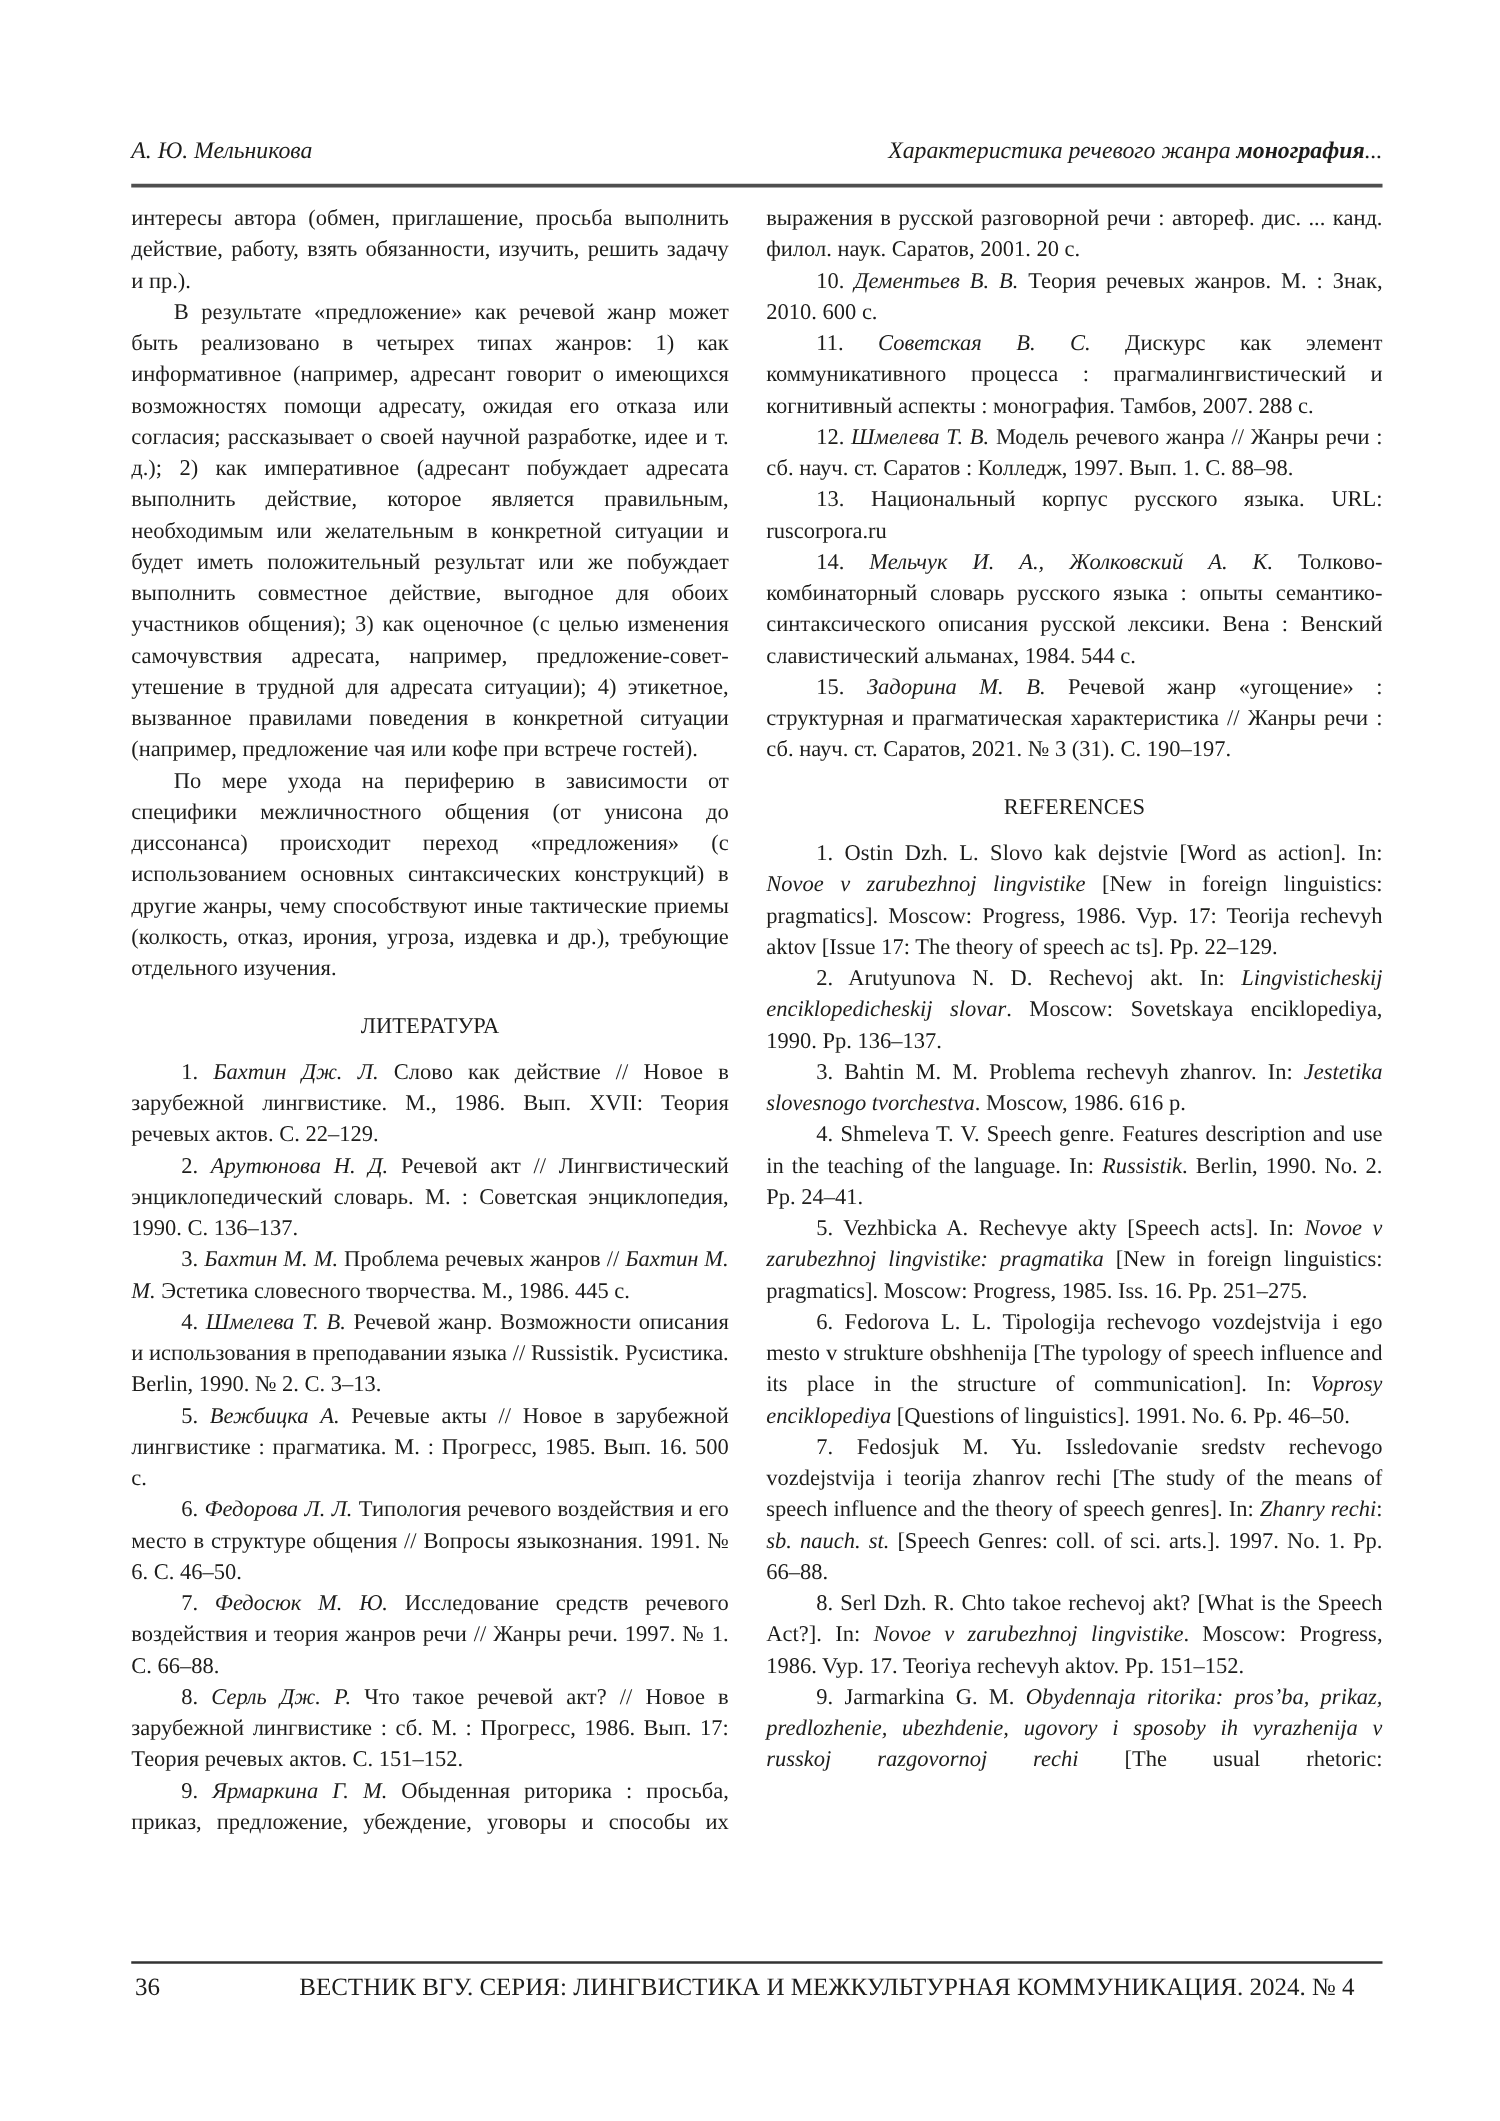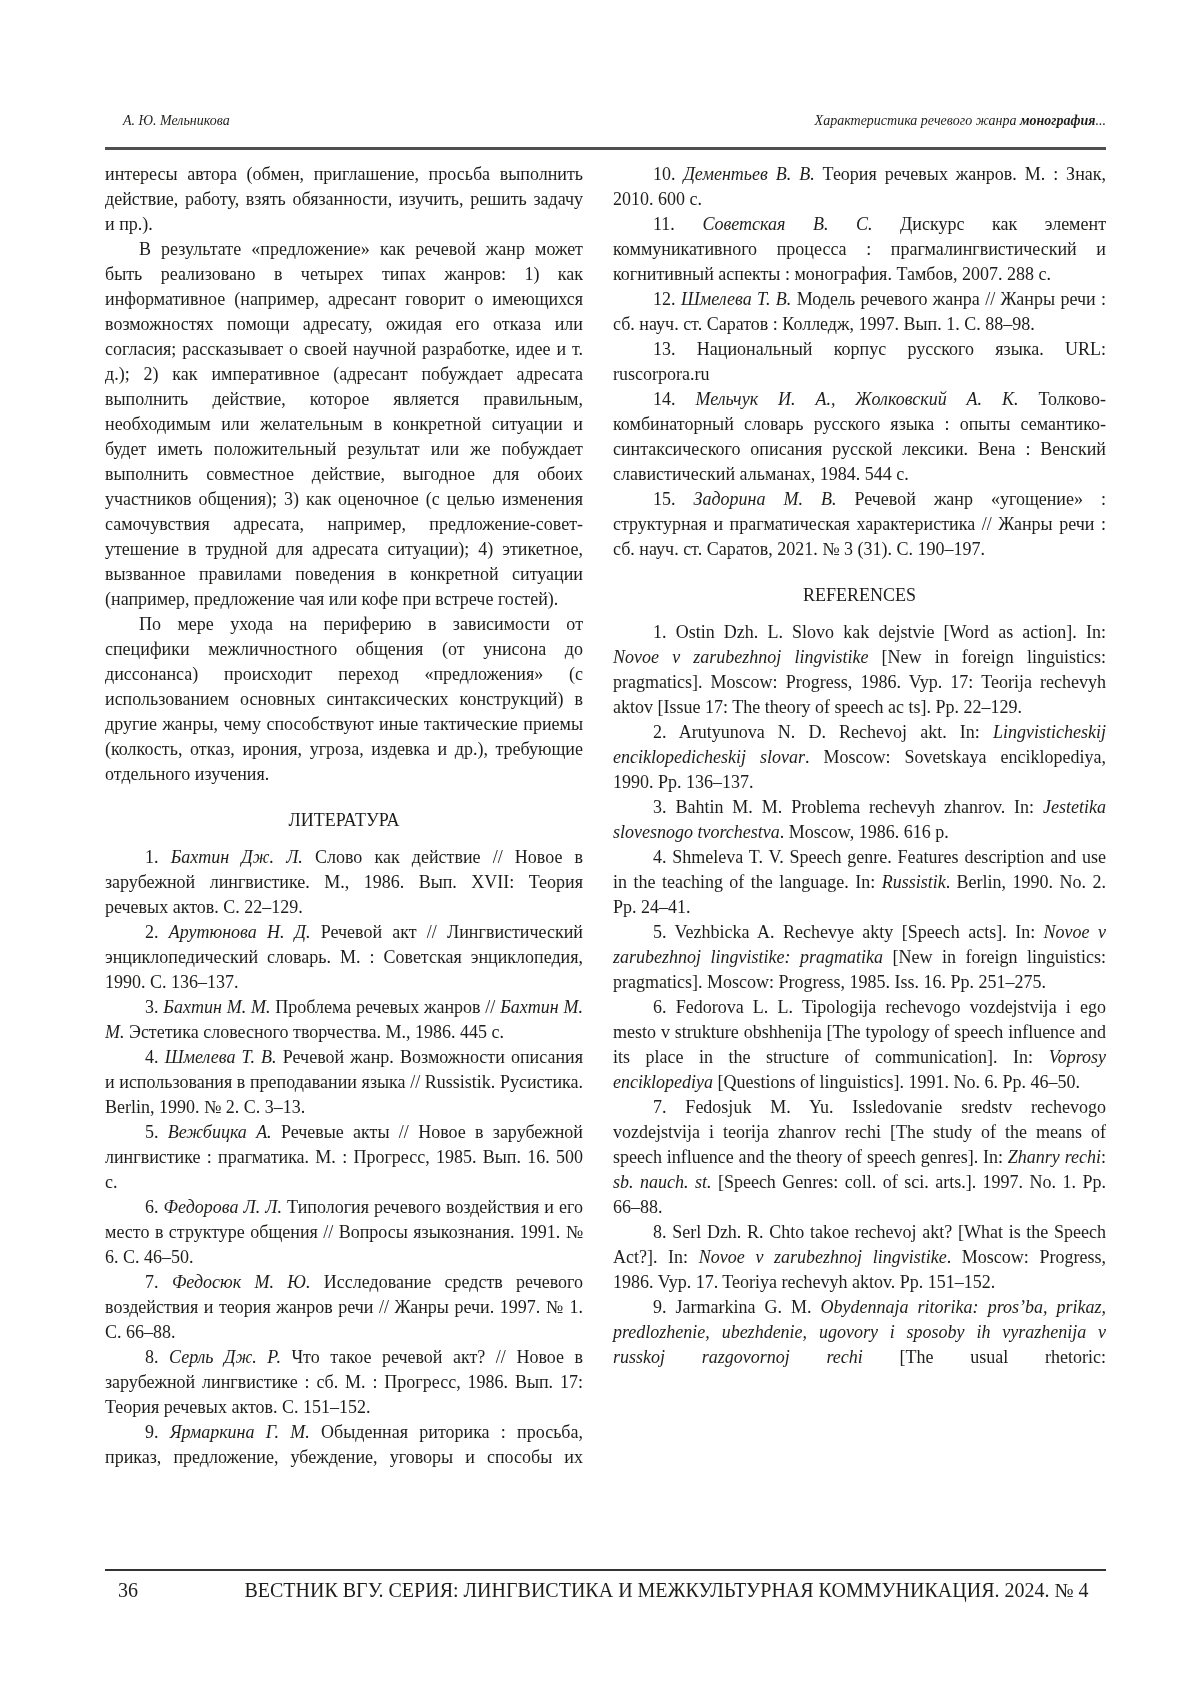--- a/index.html
+++ b/index.html
@@ -7,23 +7,23 @@
     position:relative;
     width:1200px; height:1697px;
     margin:0 auto;
     background:#ffffff;
     overflow:hidden;
     font-family:"Liberation Serif", serif;
     color:#1d1d1b;
   }
   
   .runhead {
-    position:absolute; left:123px; right:94px; top:110px;
+    position:absolute; left:105px; right:94px; top:110px;
     display:flex; justify-content:space-between; align-items:baseline;
-    font-size:14px; font-style:italic; line-height:22px;
+    font-size:19px; font-style:italic; line-height:22px;
   }
   .head-rule {
     position:absolute; left:105px; right:94px; top:147px;
     height:3px; background:#4f4f4f;
   }
   
   .columns {
     position:absolute; left:105px; right:94px; top:162px;
     display:flex; gap:30px;
     height:1400px; overflow:hidden;
@@ -42,21 +42,21 @@
     text-align:center !important;
     text-indent:0;
     margin:21px 0 12px 0 !important;
   }
   
   .footer-rule {
     position:absolute; left:105px; right:94px; top:1569px;
     height:2px; background:#333333;
   }
   .footer {
-    position:absolute; left:118px; right:94px; top:1578px;
+    position:absolute; left:108px; right:94px; top:1578px;
     display:flex; align-items:flex-end;
     font-size:20px; line-height:24px;gap:24px;
   }
   .page-num { flex:0 0 85px; }
   .journal  { flex:1 1 auto; text-align:center; }
 </style>
 </head>
 <body>
 
 <div class="page">
@@ -86,20 +86,21 @@
           <p class="ref"><span>5. </span><span class="it">Вежбицка А.</span><span> Речевые акты // Новое в зарубежной лингвистике : прагматика. М. : Прогресс, 1985. Вып. 16. 500 с.</span></p>
           <p class="ref"><span>6. </span><span class="it">Федорова Л. Л.</span><span> Типология речевого воздействия и его место в структуре общения // Вопросы языкознания. 1991. № 6. С. 46–50.</span></p>
           <p class="ref"><span>7. </span><span class="it">Федосюк М. Ю.</span><span> Исследование средств речевого воздействия и теория жанров речи // Жанры речи. 1997. № 1. С. 66–88.</span></p>
           <p class="ref"><span>8. </span><span class="it">Серль Дж. Р.</span><span> Что такое речевой акт? // Новое в зарубежной лингвистике : сб. М. : Прогресс, 1986. Вып. 17: Теория речевых актов. С. 151–152.</span></p>
           <p class="ref justify-last"><span>9. </span><span class="it">Ярмаркина Г. М.</span><span> Обыденная риторика : просьба, приказ, предложение, убеждение, уговоры и способы их</span></p>
         </div>
     </div>
 
     <div class="col-right">
       <div>
+          <p class="ref no-indent"><span>выражения в русской разговорной речи : автореф. дис. ... канд. филол. наук. Саратов, 2001. 20 с.</span></p>
           <p class="ref"><span>10. </span><span class="it">Дементьев В. В.</span><span> Теория речевых жанров. М. : Знак, 2010. 600 с.</span></p>
           <p class="ref"><span>11. </span><span class="it">Советская В. С.</span><span> Дискурс как элемент коммуникативного процесса : прагмалингвистический и когнитивный аспекты : монография. Тамбов, 2007. 288 с.</span></p>
           <p class="ref"><span>12. </span><span class="it">Шмелева Т. В.</span><span> Модель речевого жанра // Жанры речи : сб. науч. ст. Саратов : Колледж, 1997. Вып. 1. С. 88–98.</span></p>
           <p class="ref"><span>13. Национальный корпус русского языка. URL: ruscorpora.ru</span></p>
           <p class="ref"><span>14. </span><span class="it">Мельчук И. А., Жолковский А. К.</span><span> Толково-комбинаторный словарь русского языка : опыты семантико-синтаксического описания русской лексики. Вена : Венский славистический альманах, 1984. 544 с.</span></p>
           <p class="ref"><span>15. </span><span class="it">Задорина М. В.</span><span> Речевой жанр «угощение» : структурная и прагматическая характеристика // Жанры речи : сб. науч. ст. Саратов, 2021. № 3 (31). С. 190–197.</span></p>
         </div>
 
       <p class="sec-heading">REFERENCES</p>
 

